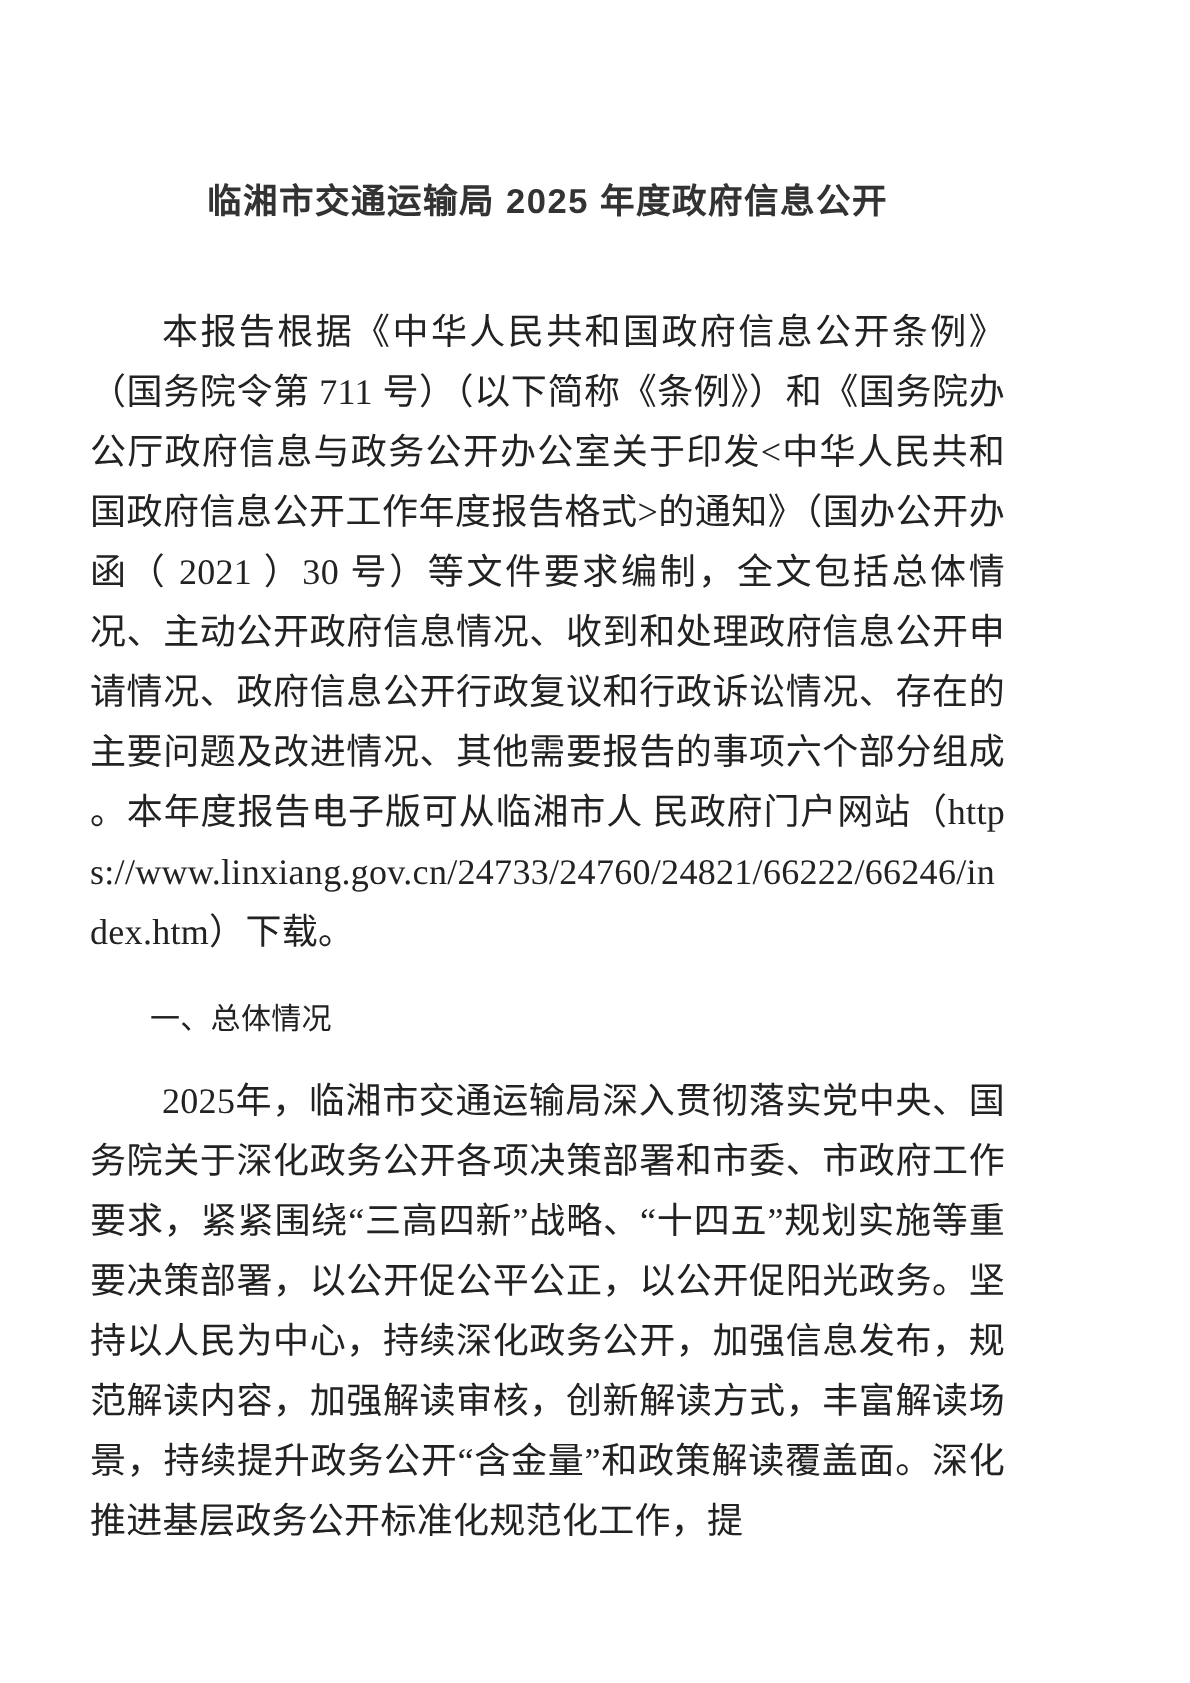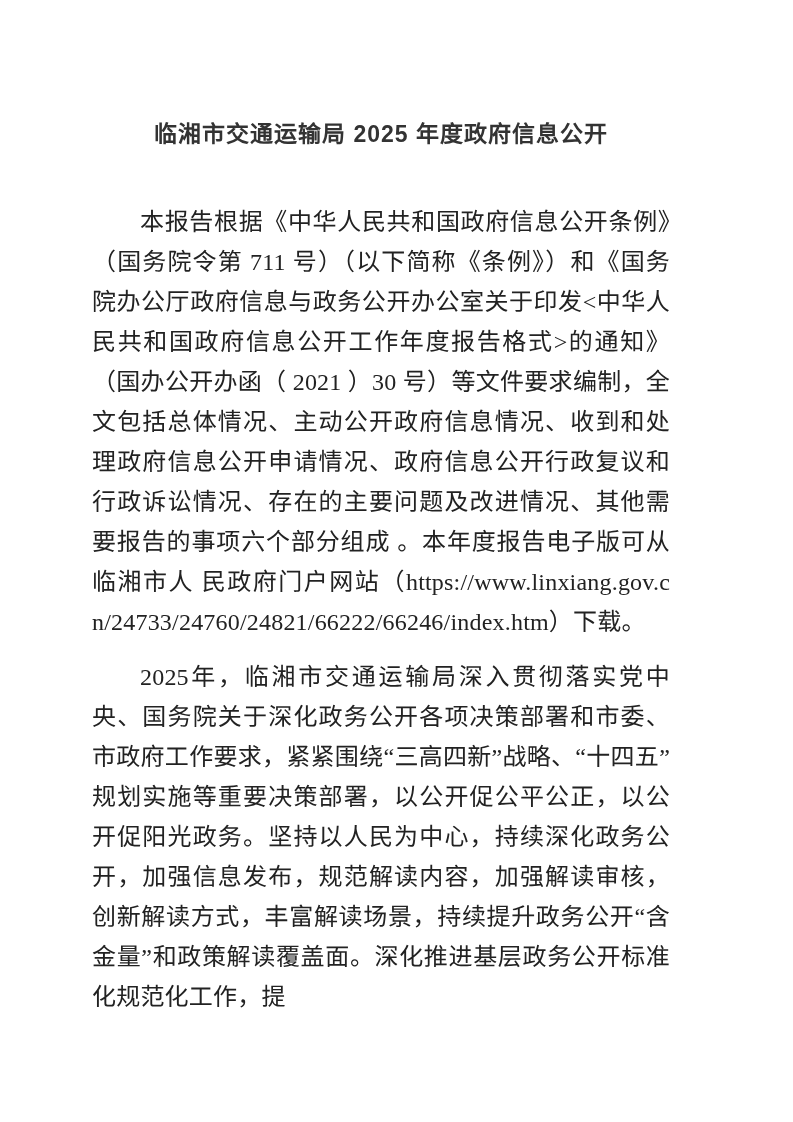--- a/index.html
+++ b/index.html
@@ -11,21 +11,21 @@
     width: 793px;
     height: 1122px;
     overflow: hidden;
     font-family: "Liberation Serif", serif;
   }
   .page {
     width: 793px;
     height: 1122px;
     background: #ffffff;
     box-sizing: border-box;
-    padding: 104px 123px 0 92px;
+    padding: 104px 123px 0 60px;
   }
   .doc-title {
     margin: 0;
     font-family: "Liberation Sans", sans-serif;
     font-weight: 700;
     font-size: 23px;
     line-height: 60px;
     color: #333333;
     text-align: center;
     letter-spacing: 1px;
@@ -60,15 +60,16 @@
 </head>
 <body>
 
 <div class="page">
   <h1 class="doc-title">
     <span>临湘市交通运输局 2025 年度政府信息公开</span><br>
   </h1>
 
   <p class="para para-intro">本报告根据《中华人民共和国政府信息公开条例》（国务院令第 711 号）（以下简称《条例》）和《国务院办公厅政府信息与政务公开办公室关于印发&lt;中华人民共和国政府信息公开工作年度报告格式&gt;的通知》（国办公开办函（ 2021 ）30 号）等文件要求编制，全文包括总体情况、主动公开政府信息情况、收到和处理政府信息公开申请情况、政府信息公开行政复议和行政诉讼情况、存在的主要问题及改进情况、其他需要报告的事项六个部分组成 。本年度报告电子版可从临湘市人 民政府门户网站（https://www.linxiang.gov.cn/24733/24760/24821/66222/66246/index.htm）下载。</p>
 
+  <h2 class="section-heading">一、总体情况</h2>
 
   <p class="para para-section">2025年，临湘市交通运输局深入贯彻落实党中央、国务院关于深化政务公开各项决策部署和市委、市政府工作要求，紧紧围绕“三高四新”战略、“十四五”规划实施等重要决策部署，以公开促公平公正，以公开促阳光政务。坚持以人民为中心，持续深化政务公开，加强信息发布，规范解读内容，加强解读审核，创新解读方式，丰富解读场景，持续提升政务公开“含金量”和政策解读覆盖面。深化推进基层政务公开标准化规范化工作，提</p>
 </div>
 
 </body></html>

